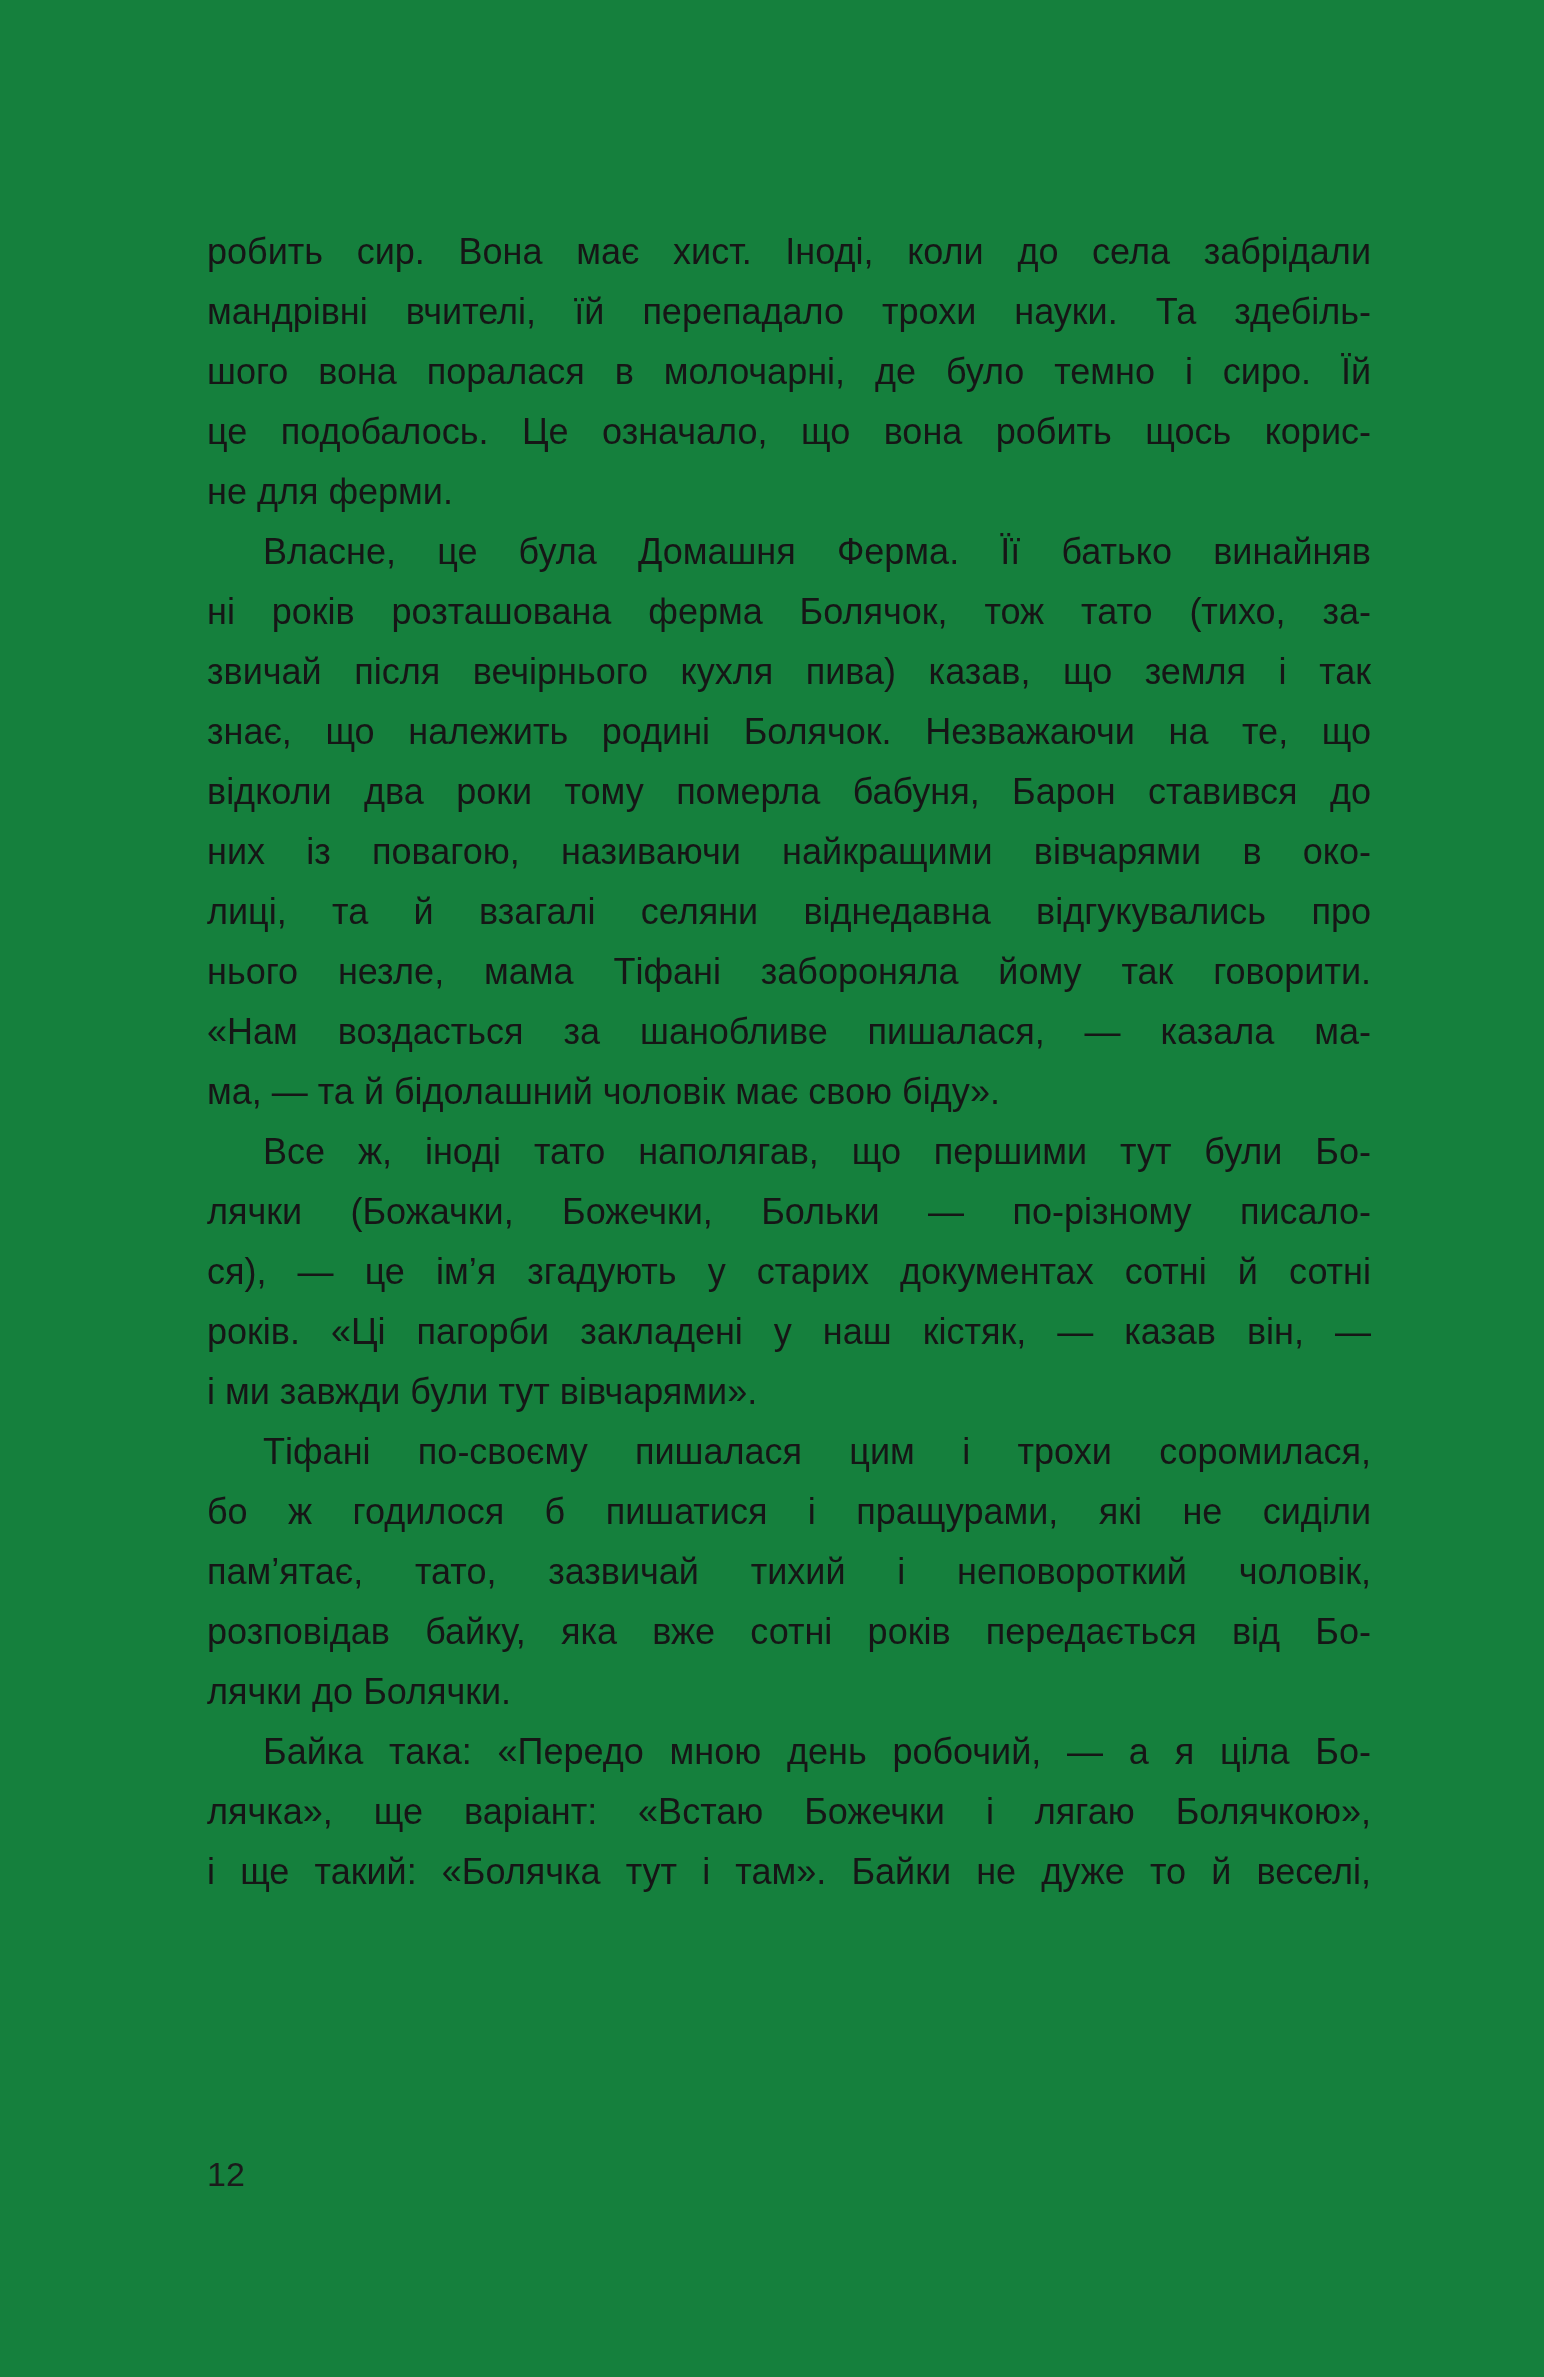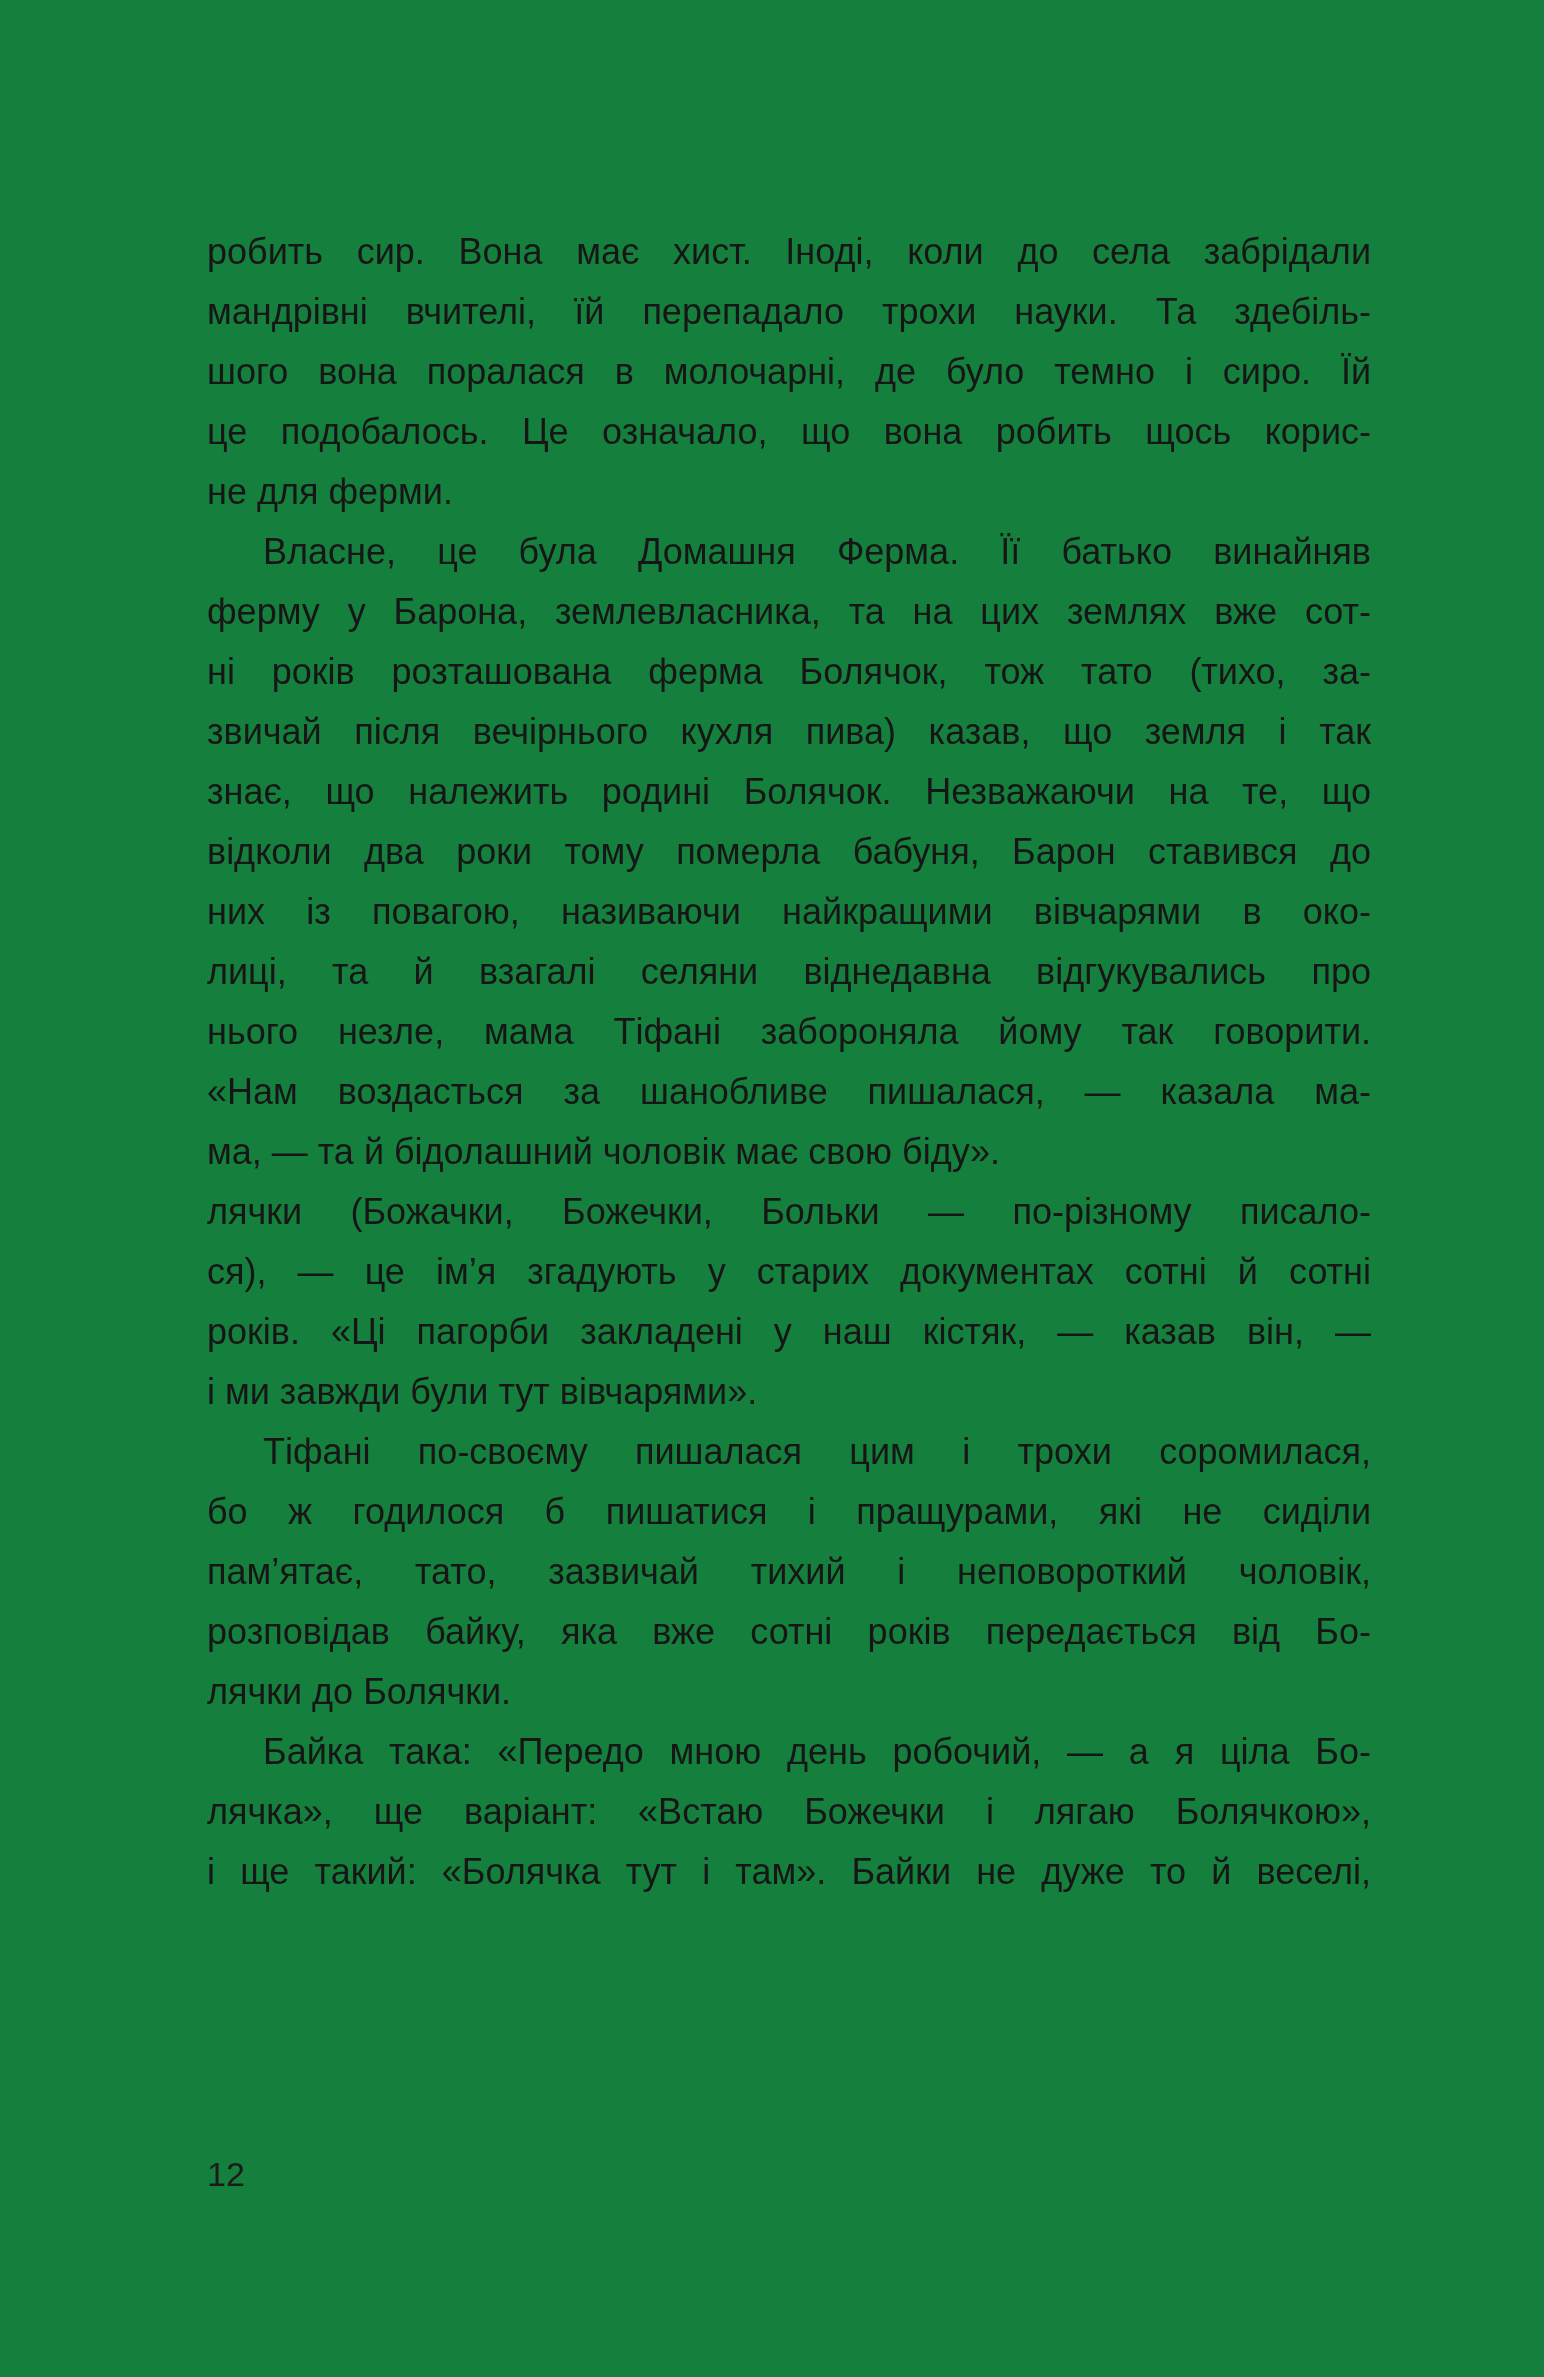--- a/index.html
+++ b/index.html
@@ -50,30 +50,30 @@
 <body>
 
 <div class="page">
   <div class="text-block">
       <div class="line">робить сир. Вона має хист. Іноді, коли до села забрідали</div>
       <div class="line">мандрівні вчителі, їй перепадало трохи науки. Та здебіль-</div>
       <div class="line">шого вона поралася в молочарні, де було темно і сиро. Їй</div>
       <div class="line">це подобалось. Це означало, що вона робить щось корис-</div>
       <div class="line para-last">не для ферми.</div>
       <div class="line indent">Власне, це була Домашня Ферма. Її батько винайняв</div>
-      <div class="line">ферму у Барона, землевласника, та на цих землях вже сот-</div>
       <div class="line">ні років розташована ферма Болячок, тож тато (тихо, за-</div>
       <div class="line">звичай після вечірнього кухля пива) казав, що земля і так</div>
       <div class="line">знає, що належить родині Болячок. Незважаючи на те, що</div>
       <div class="line">відколи два роки тому померла бабуня, Барон ставився до</div>
       <div class="line">них із повагою, називаючи найкращими вівчарями в око-</div>
       <div class="line">лиці, та й взагалі селяни віднедавна відгукувались про</div>
       <div class="line">нього незле, мама Тіфані забороняла йому так говорити.</div>
       <div class="line">«Нам воздасться за шанобливе пишалася, — казала ма-</div>
       <div class="line para-last">ма, — та й бідолашний чоловік має свою біду».</div>
+      <div class="line indent">Все ж, іноді тато наполягав, що першими тут були Бо-</div>
       <div class="line">лячки (Божачки, Божечки, Больки — по-різному писало-</div>
       <div class="line">ся), — це ім’я згадують у старих документах сотні й сотні</div>
       <div class="line">років. «Ці пагорби закладені у наш кістяк, — казав він, —</div>
       <div class="line para-last">і ми завжди були тут вівчарями».</div>
       <div class="line indent">Тіфані по-своєму пишалася цим і трохи соромилася,</div>
       <div class="line">бо ж годилося б пишатися і пращурами, які не сиділи</div>
       <div class="line">пам’ятає, тато, зазвичай тихий і неповороткий чоловік,</div>
       <div class="line">розповідав байку, яка вже сотні років передається від Бо-</div>
       <div class="line para-last">лячки до Болячки.</div>
       <div class="line indent">Байка така: «Передо мною день робочий, — а я ціла Бо-</div>

